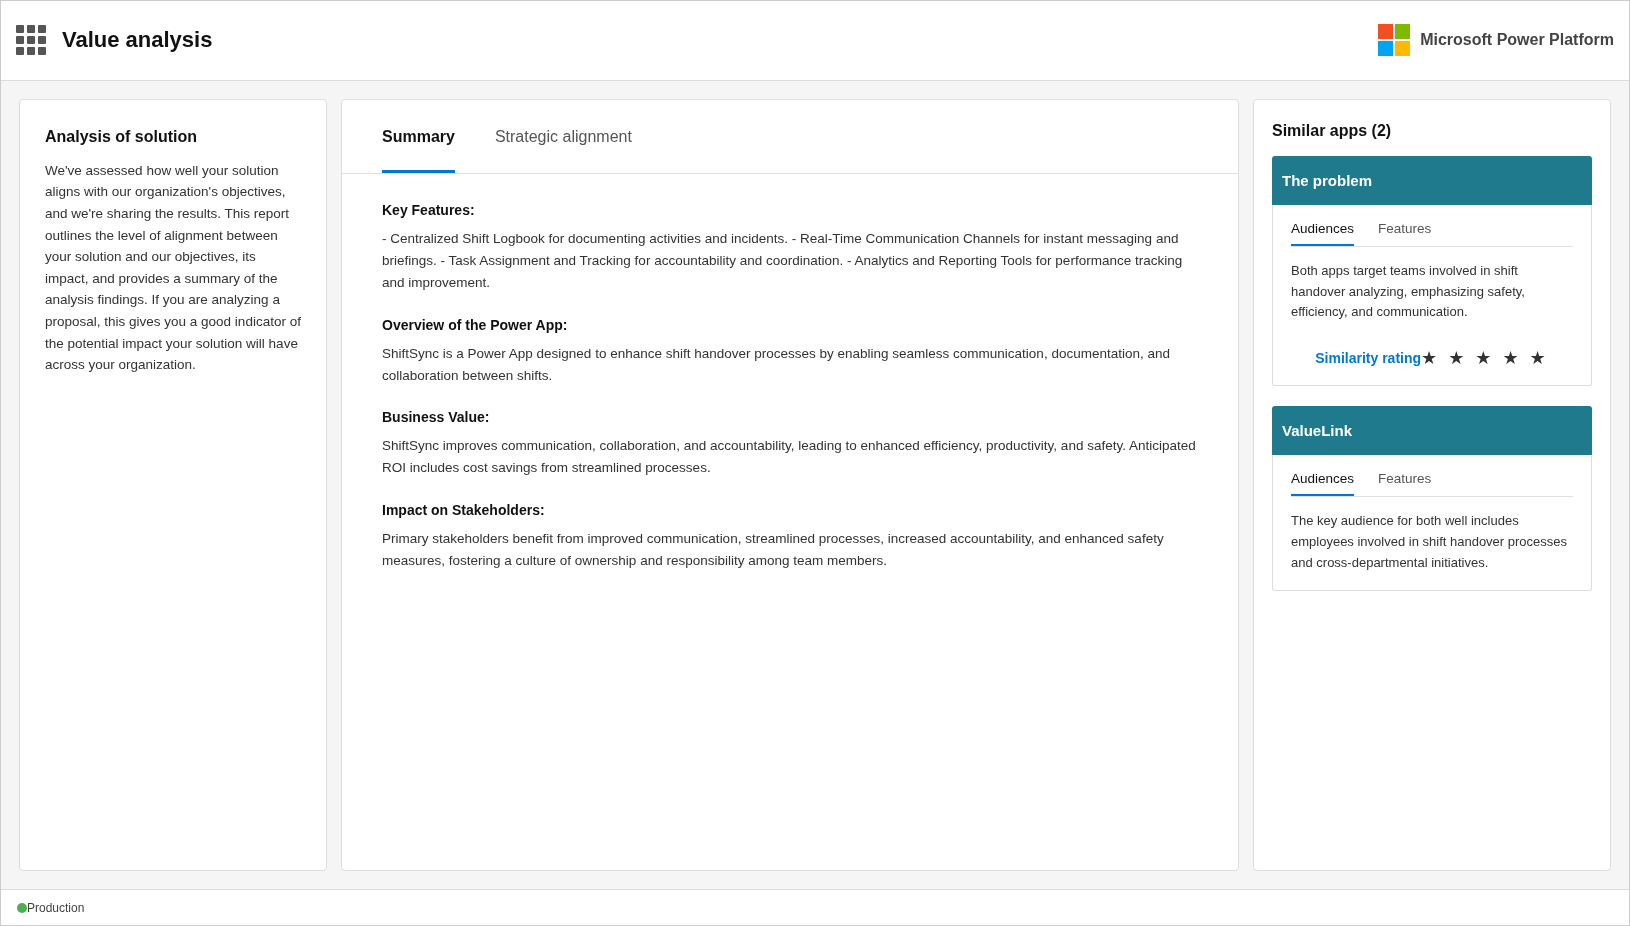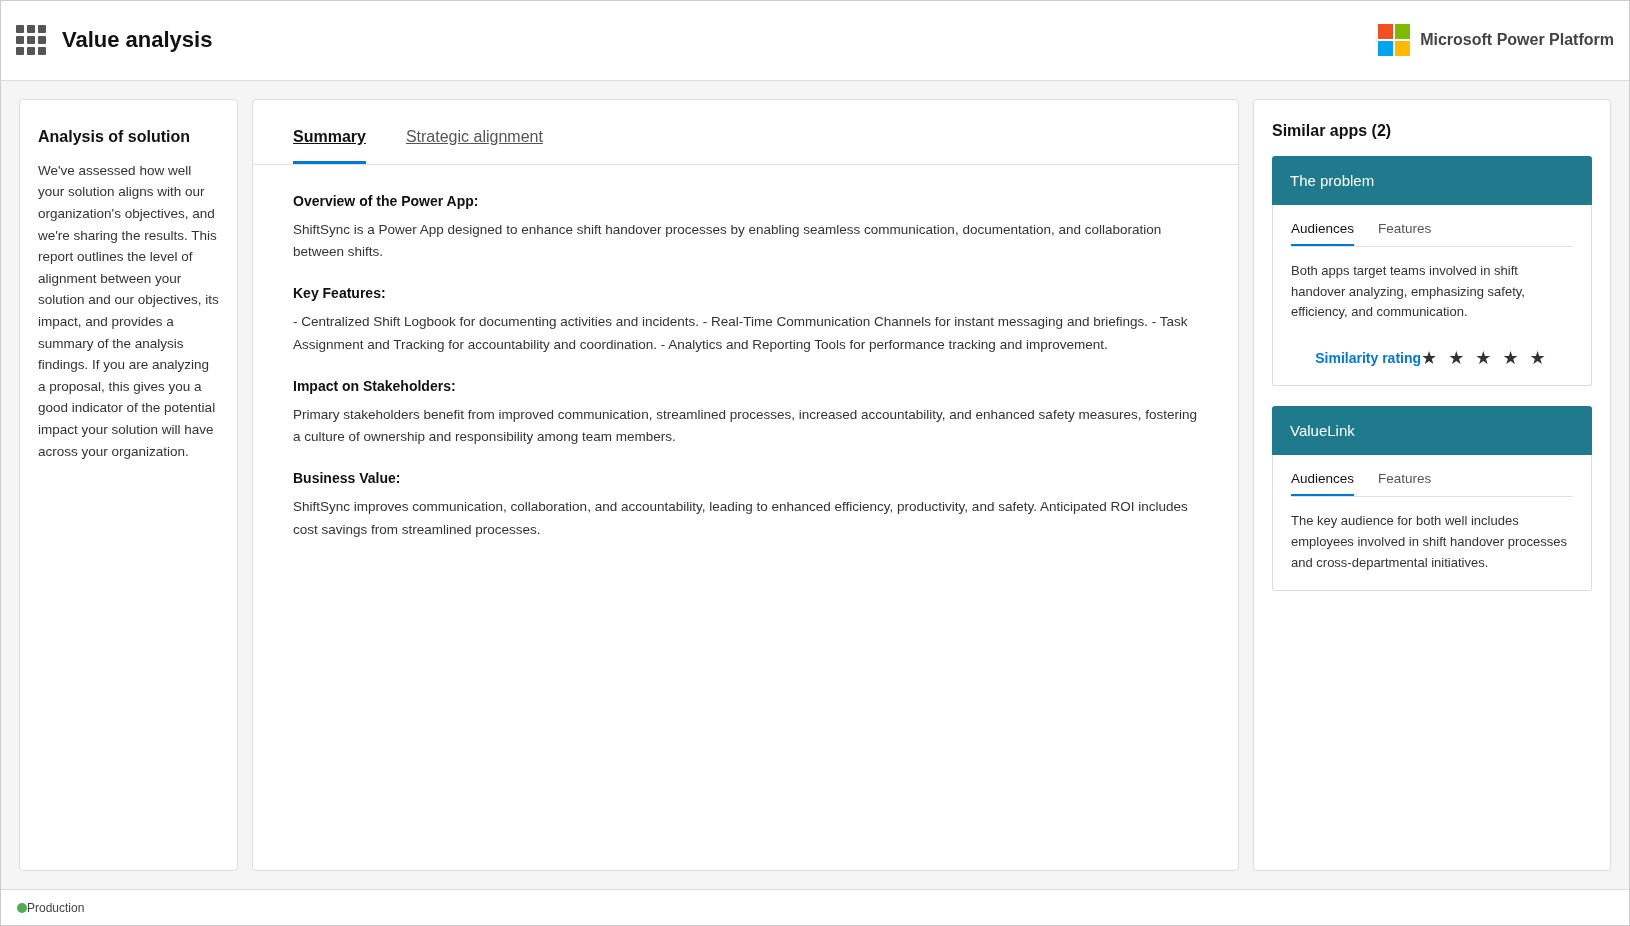--- a/index.html
+++ b/index.html
@@ -73,23 +73,23 @@
       height: calc(926px - 80px - 36px);
       padding: 18px;
       gap: 14px;
     }
 
     
     .left-panel {
       background: #fff;
       border: 1px solid #ddd;
       border-radius: 4px;
-      width: 219px;
+      width: 308px;
       flex-shrink: 0;
-      padding: 28px 18px;
+      padding: 28px 25px;
     }
     .left-panel h2 {
       font-size: 16px;
       font-weight: 700;
       margin-bottom: 14px;
       color: #111;
     }
     .left-panel p {
       font-size: 13.5px;
       line-height: 1.6;
@@ -105,27 +105,26 @@
       padding: 0;
       overflow-y: auto;
     }
     .tabs {
       display: flex;
       gap: 40px;
       padding: 28px 40px 0;
       border-bottom: 1px solid #e0e0e0;
     }
     .tab {
-      padding-bottom: 15px;
+      padding-bottom: 24px;
       cursor: pointer;
       font-size: 16px;
       color: #555;
       border-bottom: 3px solid transparent;
       font-weight: 400;
-      text-decoration: underline;
     }
     .tab.active {
       color: #111;
       font-weight: 700;
       border-bottom: 3px solid #0078d4;
     }
     .tab-content {
       padding: 28px 40px;
     }
     .section-title {
@@ -158,23 +157,23 @@
       margin-bottom: 16px;
     }
 
     
     .similar-app-card {
       margin-bottom: 20px;
     }
     .app-header-bar {
       background: #1e7a8c;
       color: #fff;
-      font-weight: 400;
+      font-weight: 700;
       font-size: 15px;
-      padding: 16px 18px;
+      padding: 16px 10px;
       border-radius: 3px 3px 0 0;
     }
     .app-body {
       border: 1px solid #ddd;
       border-top: none;
       padding: 16px 18px;
       border-radius: 0 0 3px 3px;
     }
     .app-tabs {
       display: flex;
@@ -291,34 +290,34 @@
       <p>We've assessed how well your solution aligns with our organization's objectives, and we're sharing the results. This report outlines the level of alignment between your solution and our objectives, its impact, and provides a summary of the analysis findings. If you are analyzing a proposal, this gives you a good indicator of the potential impact your solution will have across your organization.</p>
     </div>
 
     <div class="center-panel">
       <div class="tabs">
         <div class="tab active">Summary</div>
         <div class="tab">Strategic alignment</div>
       </div>
       <div class="tab-content">
         <div>
+          <div class="section-title">Key Features:</div>
+          <div class="section-text">- Centralized Shift Logbook for documenting activities and incidents. - Real-Time Communication Channels for instant messaging and briefings. - Task Assignment and Tracking for accountability and coordination. - Analytics and Reporting Tools for performance tracking and improvement.</div>
+        </div>
+        <div>
           <div class="section-title">Overview of the Power App:</div>
           <div class="section-text">ShiftSync is a Power App designed to enhance shift handover processes by enabling seamless communication, documentation, and collaboration between shifts.</div>
         </div>
         <div>
-          <div class="section-title">Key Features:</div>
-          <div class="section-text">- Centralized Shift Logbook for documenting activities and incidents. - Real-Time Communication Channels for instant messaging and briefings. - Task Assignment and Tracking for accountability and coordination. - Analytics and Reporting Tools for performance tracking and improvement.</div>
+          <div class="section-title">Business Value:</div>
+          <div class="section-text">ShiftSync improves communication, collaboration, and accountability, leading to enhanced efficiency, productivity, and safety. Anticipated ROI includes cost savings from streamlined processes.</div>
         </div>
         <div>
           <div class="section-title">Impact on Stakeholders:</div>
           <div class="section-text">Primary stakeholders benefit from improved communication, streamlined processes, increased accountability, and enhanced safety measures, fostering a culture of ownership and responsibility among team members.</div>
-        </div>
-        <div>
-          <div class="section-title">Business Value:</div>
-          <div class="section-text">ShiftSync improves communication, collaboration, and accountability, leading to enhanced efficiency, productivity, and safety. Anticipated ROI includes cost savings from streamlined processes.</div>
         </div>
       </div>
     </div>
 
     <div class="right-panel">
       <div class="right-panel-title">Similar apps (2)</div>
 
       <div class="similar-app-card">
         <div class="app-header-bar">
           <span>The problem</span>

